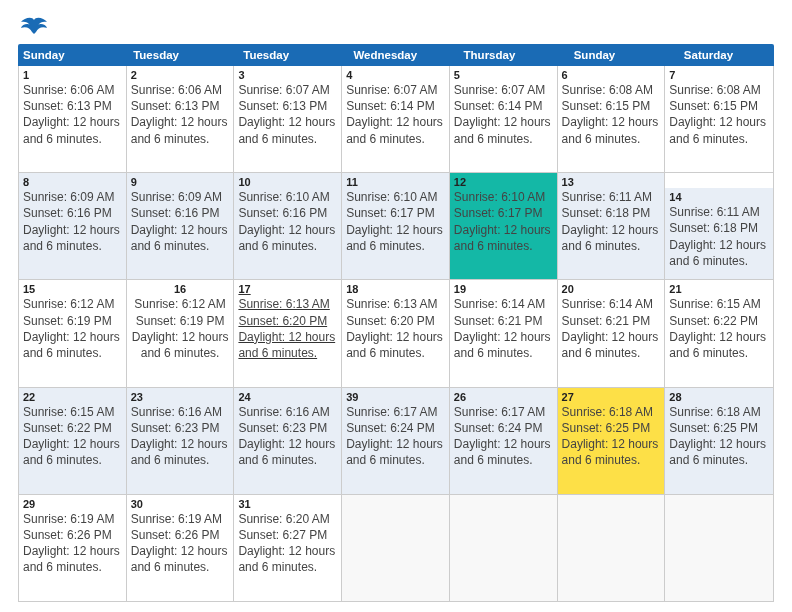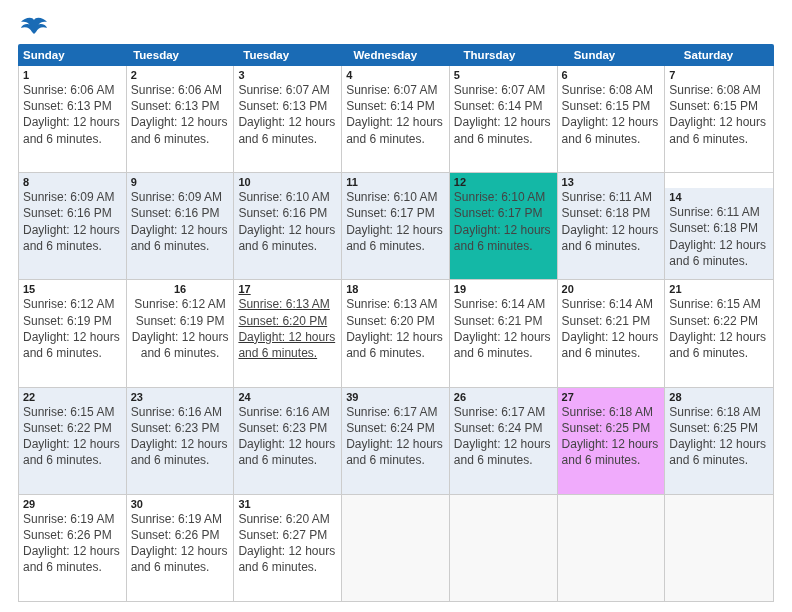--- a/index.html
+++ b/index.html
@@ -247,21 +247,21 @@
             <div class="cell-text">Sunrise: 6:16 AM<br>Sunset: 6:23 PM<br>Daylight: 12 hours and 6 minutes.</div>
           </div>
           <div class="cal-cell" style="background: rgb(232, 238, 246);">
             <span class="day-num">39</span>
             <div class="cell-text">Sunrise: 6:17 AM<br>Sunset: 6:24 PM<br>Daylight: 12 hours and 6 minutes.</div>
           </div>
           <div class="cal-cell" style="background: rgb(232, 238, 246);">
             <span class="day-num">26</span>
             <div class="cell-text">Sunrise: 6:17 AM<br>Sunset: 6:24 PM<br>Daylight: 12 hours and 6 minutes.</div>
           </div>
-          <div class="cal-cell" style="background: #f0abfc;">
+          <div class="cal-cell" style="background: #fde047;">
             <span class="day-num">27</span>
             <div class="cell-text">Sunrise: 6:18 AM<br>Sunset: 6:25 PM<br>Daylight: 12 hours and 6 minutes.</div>
           </div>
           <div class="cal-cell" style="background: rgb(232, 238, 246);">
             <span class="day-num">28</span>
             <div class="cell-text">Sunrise: 6:18 AM<br>Sunset: 6:25 PM<br>Daylight: 12 hours and 6 minutes.</div>
           </div>
         </div>
         <div class="cal-row">
           <div class="cal-cell" style="background: rgb(255, 255, 255);">

